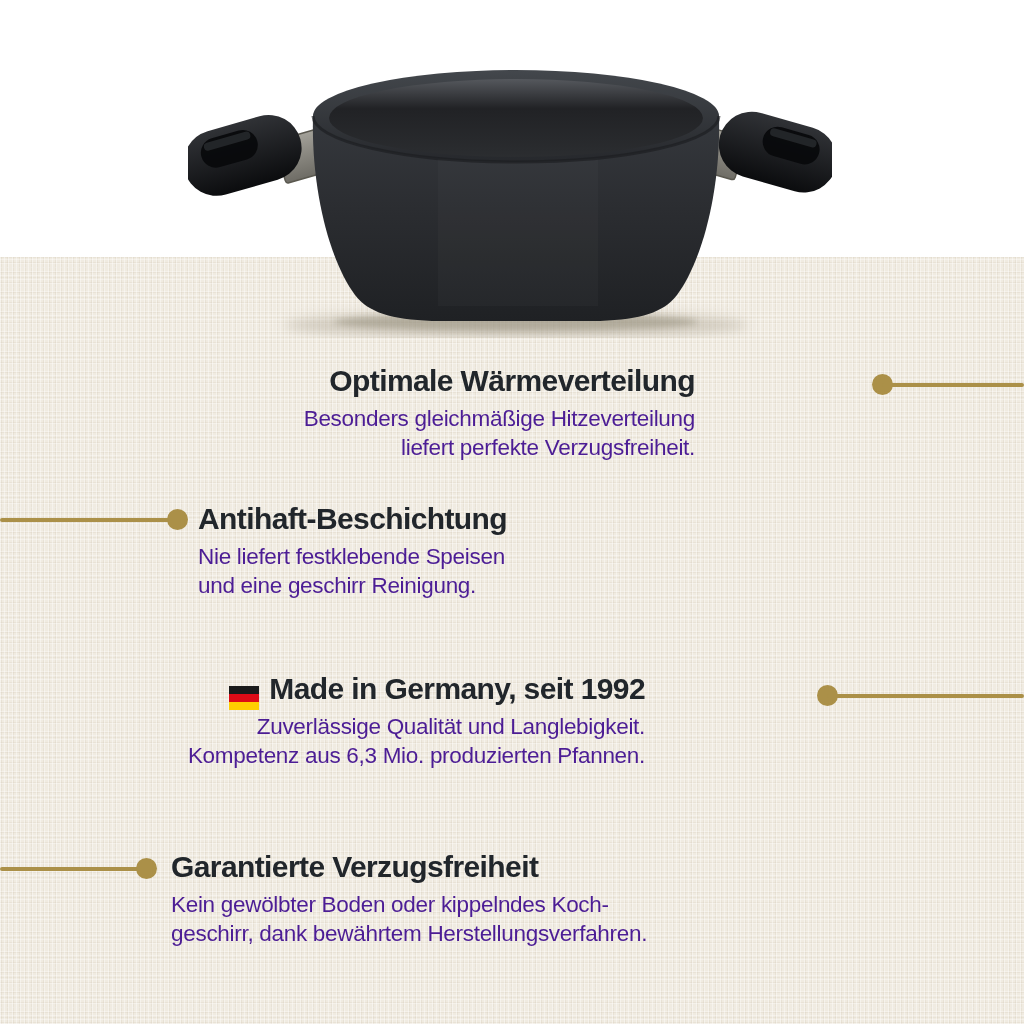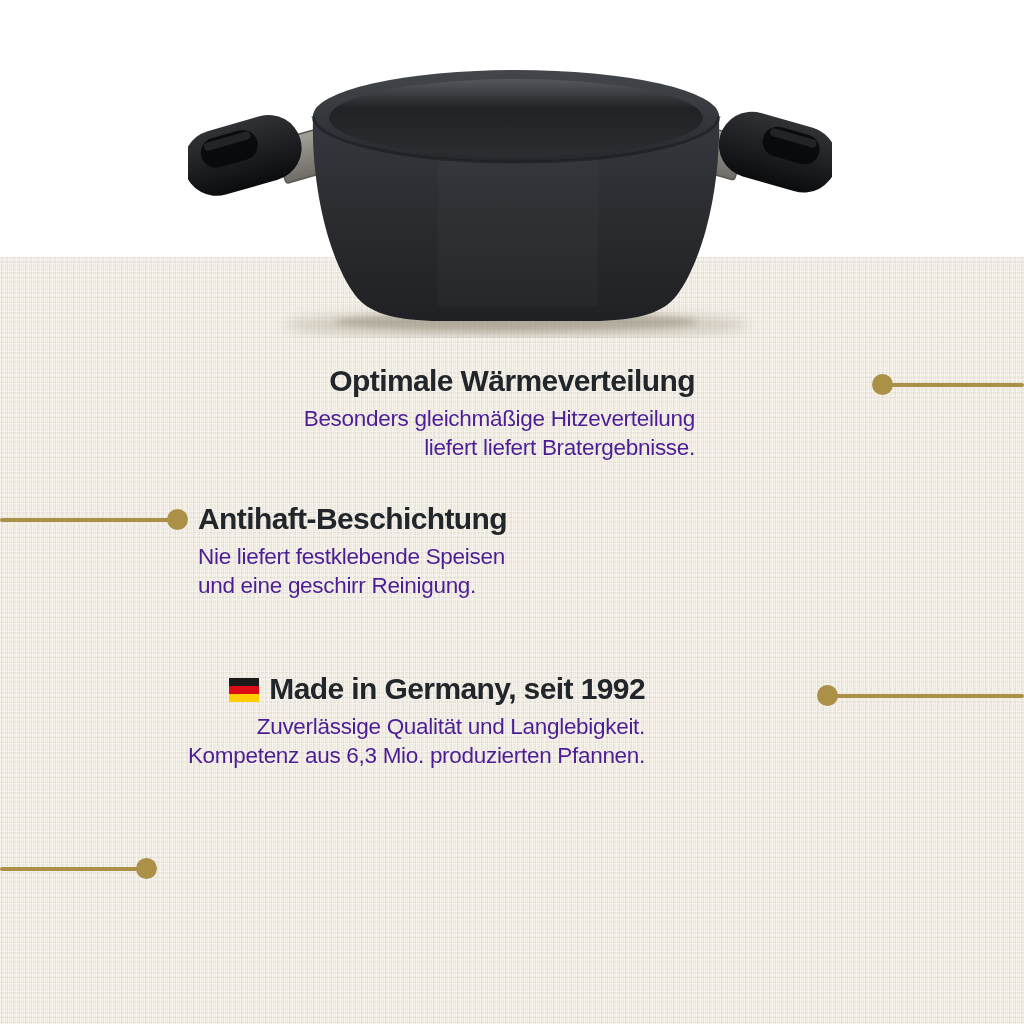--- a/index.html
+++ b/index.html
@@ -30,21 +30,21 @@
   .feature.right{text-align:right;}
   .feature h2{
     font-size:30px;line-height:33px;font-weight:700;letter-spacing:-0.6px;
     color:var(--text_dark);margin:0 0 7px 0;
   }
   .feature p{
     font-size:22.5px;line-height:29px;font-weight:400;letter-spacing:-0.3px;
     color:#4c1d95;
   }
   .title-row{display:flex;align-items:center;gap:10px;}
-  .feature.right .title-row{justify-content:flex-end;}
+  .feature.right .title-row{justify-content:flex-end;align-items:flex-end;}
   .flag{width:30px;height:24px;display:inline-flex;flex-direction:column;flex:none;position:relative;top:-2px;}
   .flag .fs{flex:1;}
   .fs-black{background:var(--flag_black);}
   .fs-red{background:var(--flag_red);}
   .fs-gold{background:var(--flag_gold);}
 
   .dot{position:absolute;width:21px;height:21px;border-radius:50%;background:var(--accent_gold);}
   .lineh{position:absolute;height:4px;border-radius:2px;background:var(--accent_gold);}
 </style>
 </head>
@@ -112,21 +112,21 @@
       <rect x="250" y="95" width="160" height="165" fill="#ffffff" opacity="0.025"></rect>
       <ellipse cx="328" cy="70" rx="203" ry="46" fill="url(#rimG)"></ellipse>
       <path d="M125,70 A203,46 0 0 0 531,70" fill="none" stroke="#1b1d20" stroke-width="3" opacity="0.65"></path>
       <ellipse cx="328" cy="72" rx="187" ry="39" fill="url(#innerG)"></ellipse>
     </g>
   </svg>
 
   <div class="feature right" style="top:364px; right:166px;">
     <h2>Optimale Wärmeverteilung</h2>
     <p>Besonders gleichmäßige Hitzeverteilung</p>
-    <p>liefert liefert Bratergebnisse.</p>
+    <p>liefert perfekte Verzugsfreiheit.</p>
   </div>
   <div class="dot" style="left:872px; top:374px;"></div>
   <div class="lineh" style="left:882px; top:383px; width:142px;"></div>
 
   <div class="feature" style="top:502px; left:198px;">
     <h2>Antihaft-Beschichtung</h2>
     <p>Nie liefert festklebende Speisen</p>
     <p>und eine geschirr Reinigung.</p>
   </div>
   <div class="lineh" style="left:0px; top:518px; width:172px;"></div>
@@ -140,16 +140,21 @@
         <span class="fs fs-gold"></span>
       </span>
       <h2>Made in Germany, seit 1992</h2>
     </div>
     <p>Zuverlässige Qualität und Langlebigkeit.</p>
     <p>Kompetenz aus 6,3 Mio. produzierten Pfannen.</p>
   </div>
   <div class="dot" style="left:817px; top:685px;"></div>
   <div class="lineh" style="left:827px; top:694px; width:197px;"></div>
 
+  <div class="feature" style="top:850px; left:171px;">
+    <h2>Garantierte Verzugsfreiheit</h2>
+    <p>Kein gewölbter Boden oder kippelndes Koch-</p>
+    <p>geschirr, dank bewährtem Herstellungsverfahren.</p>
+  </div>
   <div class="lineh" style="left:0px; top:867px; width:141px;"></div>
   <div class="dot" style="left:136px; top:858px;"></div>
 
 </div>
 
 </body></html>

